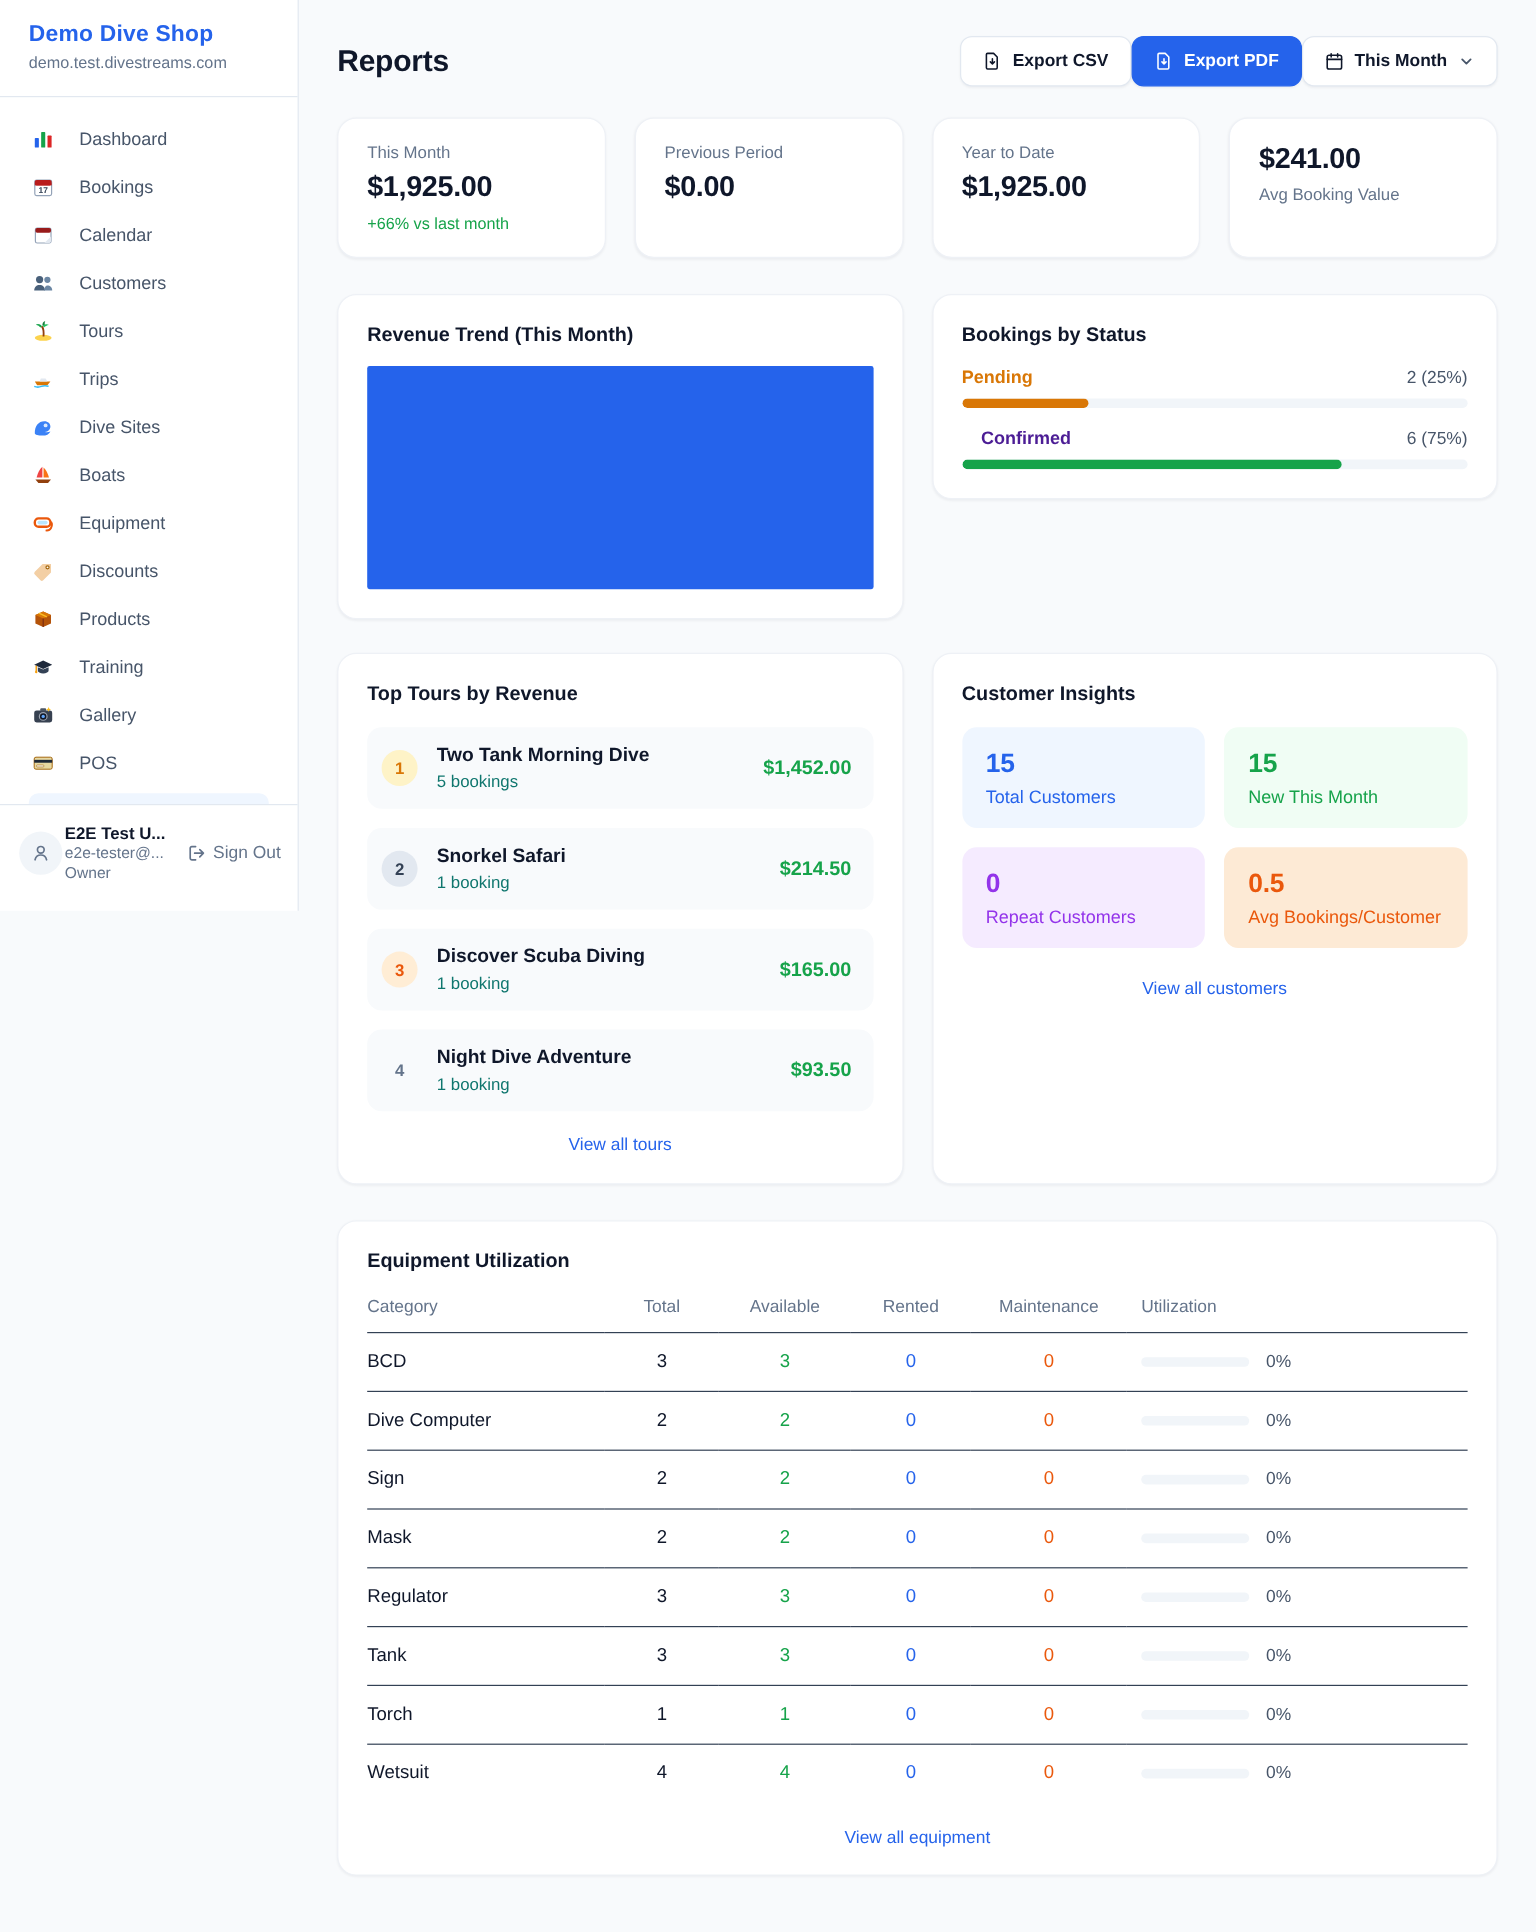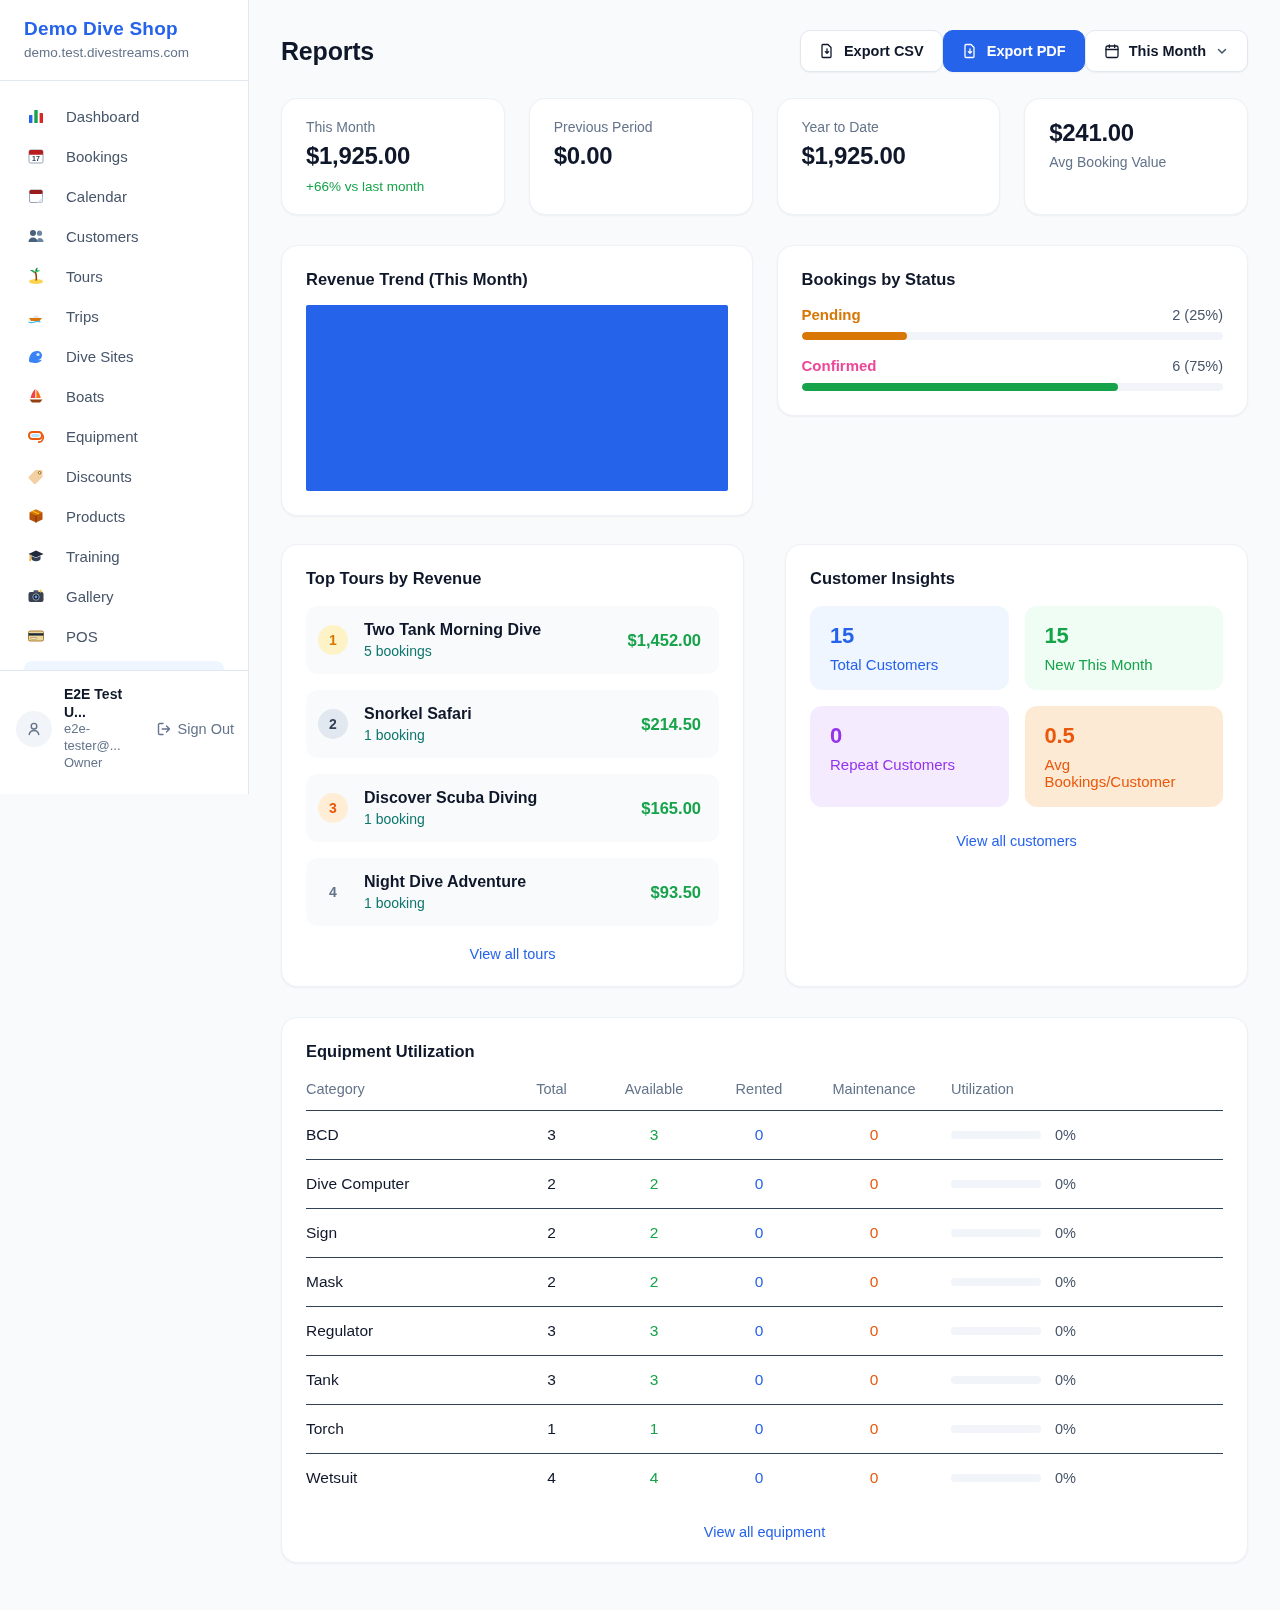--- a/index.html
+++ b/index.html
@@ -26,21 +26,21 @@
     padding: 10px 14px; margin-bottom: 2px; border-radius: 8px;
     font-size: 15px; color: #475569; cursor: pointer;
   }
   .nav-icon { width: 20px; height: 18px; flex: none; display: inline-flex; align-items: center; justify-content: center; }
   .nav-partial {
     height: 9px; margin: 6px 12px 0; background: #eff6ff;
     border-radius: 8px 8px 0 0;
   }
   .user-panel {
     border-top: 1px solid #e2e8f0; padding: 14px 14px 22px 16px;
-    display: flex; align-items: center; gap: 12px;
+    display: flex; align-items: center; gap: 2px;
   }
   .avatar {
     width: 36px; height: 36px; border-radius: 50%; background: #f1f5f9;
     display: flex; align-items: center; justify-content: center; flex: none;
   }
   .user-info { line-height: 1.3; min-width: 0; }
   .user-name { font-size: 14px; font-weight: 700; color: #0f172a; }
   .user-email { font-size: 13px; color: #64748b; }
   .user-role { font-size: 13px; color: #64748b; }
   .signout {
@@ -79,29 +79,29 @@
   .stat-card.value-first .stat-label { margin-top: 7px; }
 
   
   .charts-grid { display: grid; grid-template-columns: 1fr 1fr; gap: 24px; align-items: start; margin-bottom: 28px; }
   .chart-card { padding: 24px; }
   .revenue-bar { margin-top: 16px; height: 186px; background: #2563eb; border-radius: 2px; }
   .status-group { margin-top: 17px; }
   .status-head { display: flex; justify-content: space-between; align-items: baseline; }
   .status-label { font-size: 15px; font-weight: 700; }
   .status-label.pending { color: #d97706; }
-  .status-label.confirmed { color: #ec4899; }
+  .status-label.confirmed { color: #4c1d95; margin-left: 16px; }
   .status-count { font-size: 14.5px; color: #475569; }
   .track { margin-top: 9px; height: 8px; border-radius: 4px; background: #f1f5f9; overflow: hidden; }
   .fill { height: 100%; border-radius: 4px; }
   .fill.pending { background: #d97706; }
   .fill.confirmed { background: #16a34a; }
 
   
-  .row2-grid { display: grid; grid-template-columns: 1fr 1fr; gap: 41px; margin-bottom: 30px; }
+  .row2-grid { display: grid; grid-template-columns: 1fr 1fr; gap: 24px; margin-bottom: 30px; }
   .tours-list { margin-top: 18px; }
   .tour-row {
     display: flex; align-items: center; gap: 16px;
     background: #f8fafc; border-radius: 12px; padding: 15px 18px 15px 12px;
     margin-bottom: 16px;
   }
   .rank {
     width: 30px; height: 30px; border-radius: 50%; flex: none;
     display: flex; align-items: center; justify-content: center;
     font-size: 14px; font-weight: 600; color: #64748b;

